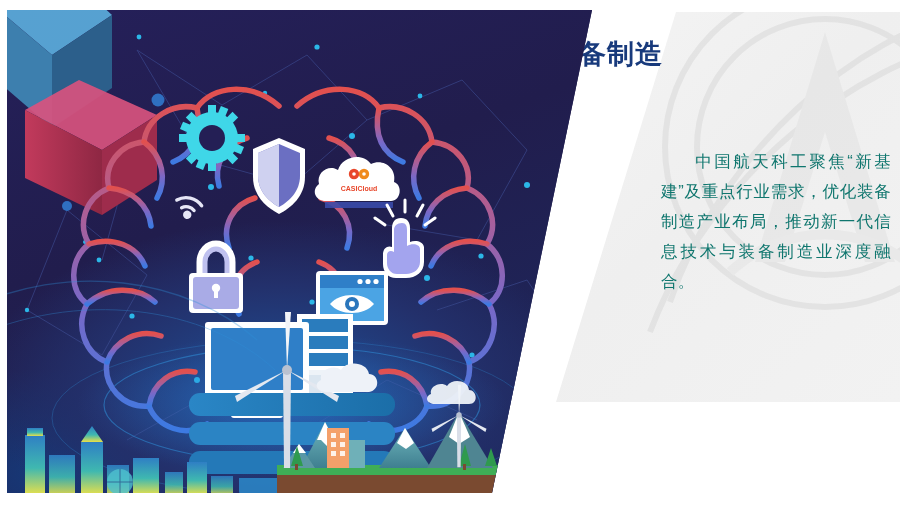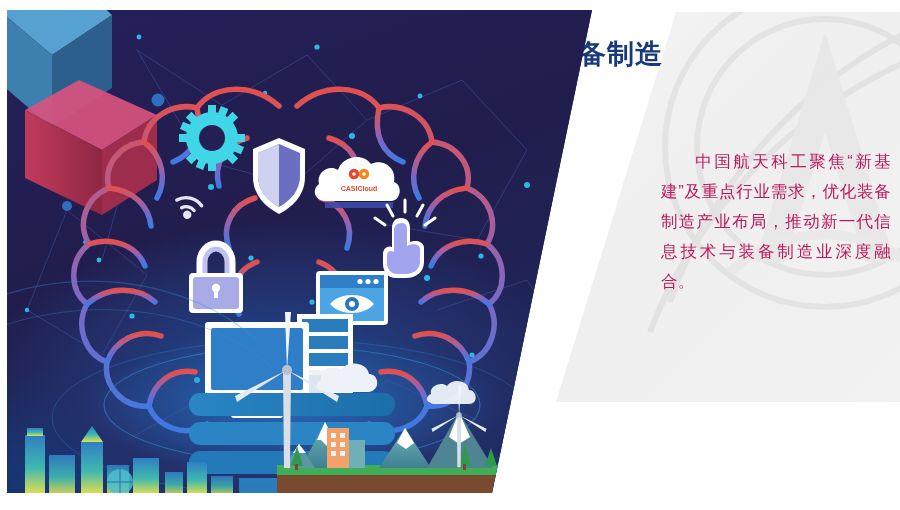--- a/index.html
+++ b/index.html
@@ -22,21 +22,21 @@
   }
 
   
   .page-title{
     position:absolute;left:551px;top:36px;
     font-size:27px;font-weight:bold;letter-spacing:1px;
     color:#183a7c;white-space:nowrap;
   }
   .body-text{
     position:absolute;left:661px;top:146px;width:230px;
-    font-size:16.5px;line-height:30px;color:#be185d;
+    font-size:16.5px;line-height:30px;color:#0f766e;
     text-align:justify;letter-spacing:.3px;
   }
   .body-text .indent{display:inline-block;width:32px;}
 
   
   .illus{
     position:absolute;left:7px;top:10px;width:585px;height:483px;
     clip-path:polygon(0 0, 585px 0, 485px 483px, 0 483px);
     background:#211d4d;
     overflow:hidden;

